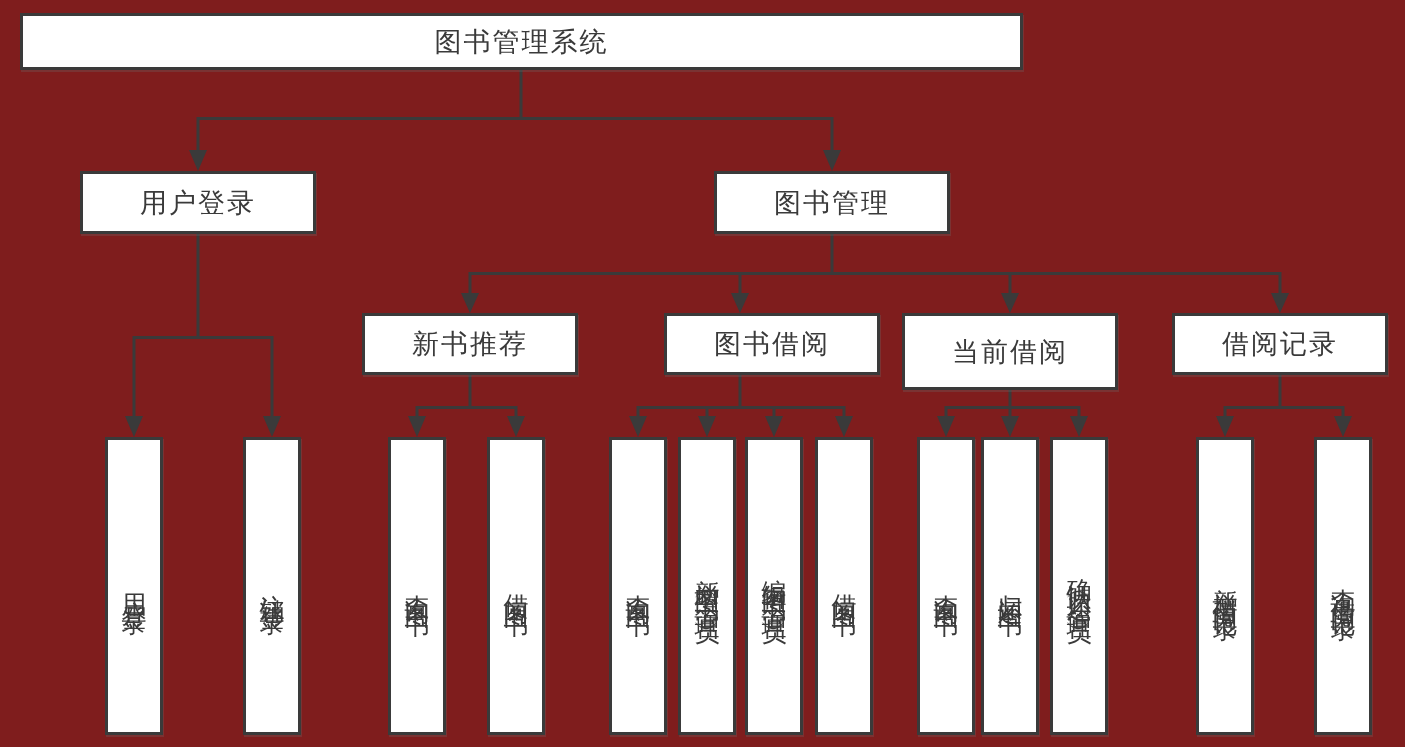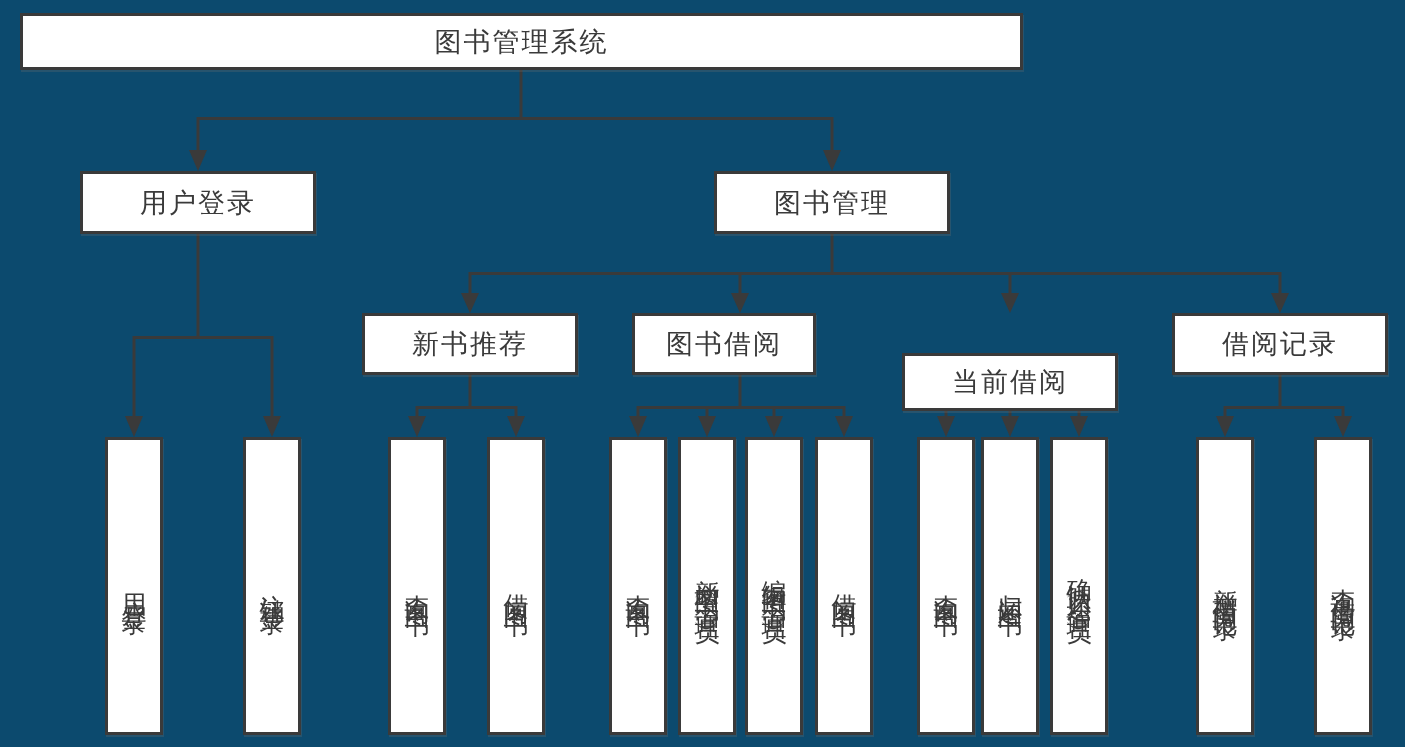--- a/index.html
+++ b/index.html
@@ -1,20 +1,20 @@
 <!DOCTYPE html>
 <html><head>
 <meta charset="utf-8">
 <style>
   html, body { margin: 0; padding: 0; background: #ffffff; }
   .canvas {
     position: relative;
     width: 1405px;
     height: 747px;
-    background: #0c4a6e;
+    background: #7f1d1d;
     font-family: "Liberation Sans", sans-serif;
     overflow: hidden;
   }
   .connectors { position: absolute; left: 0; top: 0; width: 1405px; height: 747px; }
   .box {
     position: absolute;
     box-sizing: border-box;
     border: 3px solid #3a3a3a;
     background: #ffffff;
     color: #3a3a3a;
@@ -35,22 +35,22 @@
     letter-spacing: 6px;
     line-height: 1;
   }
   
   .n-root  { left: 20px;  top: 13px;  width: 1003px; height: 57px; }
   
   .n-ul    { left: 80px;  top: 171px; width: 236px; height: 63px; }
   .n-bm    { left: 714px; top: 171px; width: 236px; height: 63px; }
   
   .n-nbr   { left: 362px;  top: 313px; width: 216px; height: 62px; }
-  .n-bb    { left: 632px;  top: 313px; width: 184px; height: 62px; }
-  .n-cb    { left: 902px;  top: 313px; width: 216px; height: 58px; margin-top: 40px; }
+  .n-bb    { left: 664px;  top: 313px; width: 216px; height: 62px; }
+  .n-cb    { left: 902px;  top: 313px; width: 216px; height: 77px; }
   .n-br    { left: 1172px; top: 313px; width: 216px; height: 62px; }
   
   .leaf { top: 437px; width: 58px; height: 298px; }
   .lf-1  { left: 105px; }
   .lf-2  { left: 243px; }
   .lf-3  { left: 388px; }
   .lf-4  { left: 487px; }
   .lf-5  { left: 609px; }
   .lf-6  { left: 678px; }
   .lf-7  { left: 745px; }

